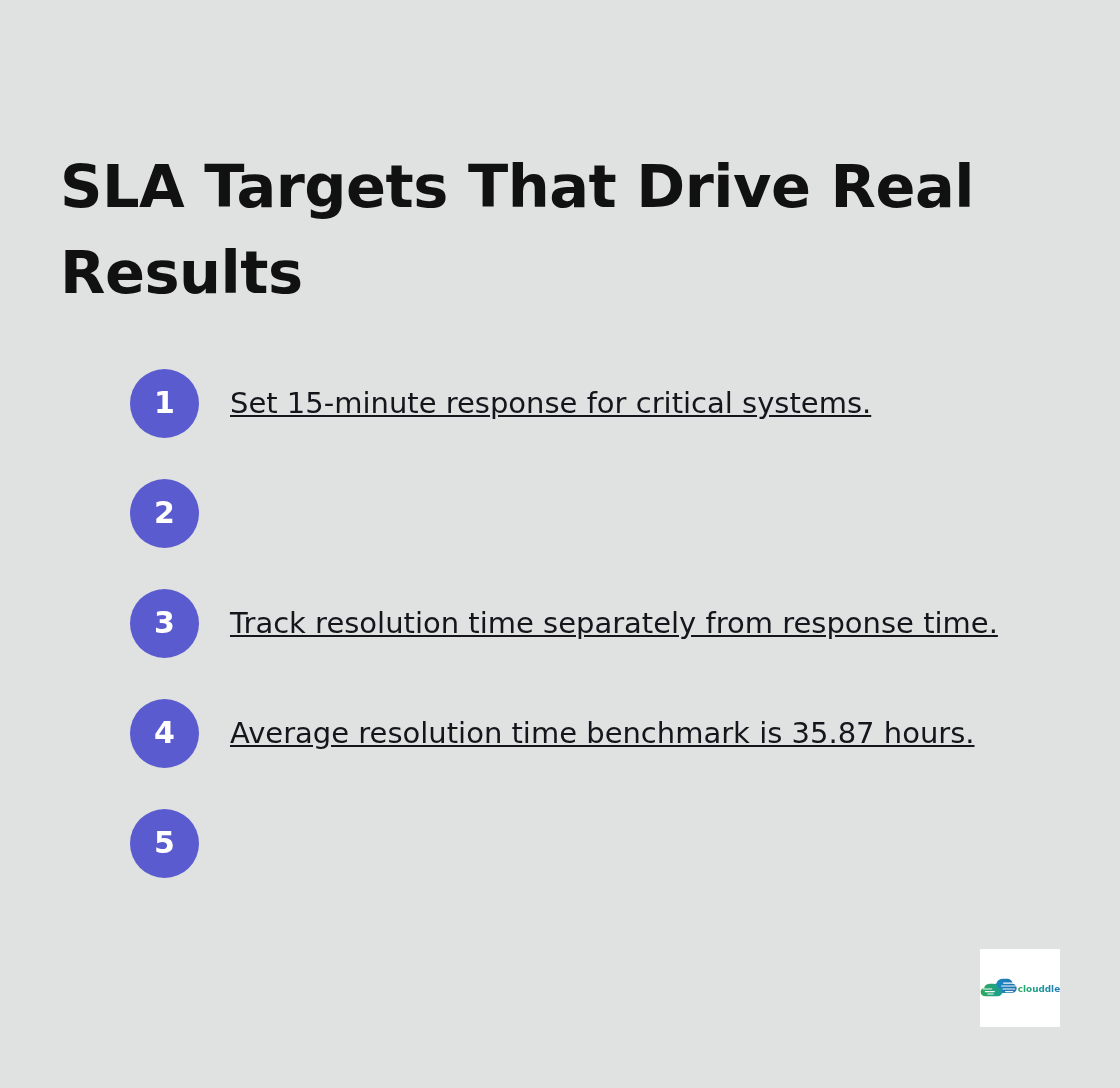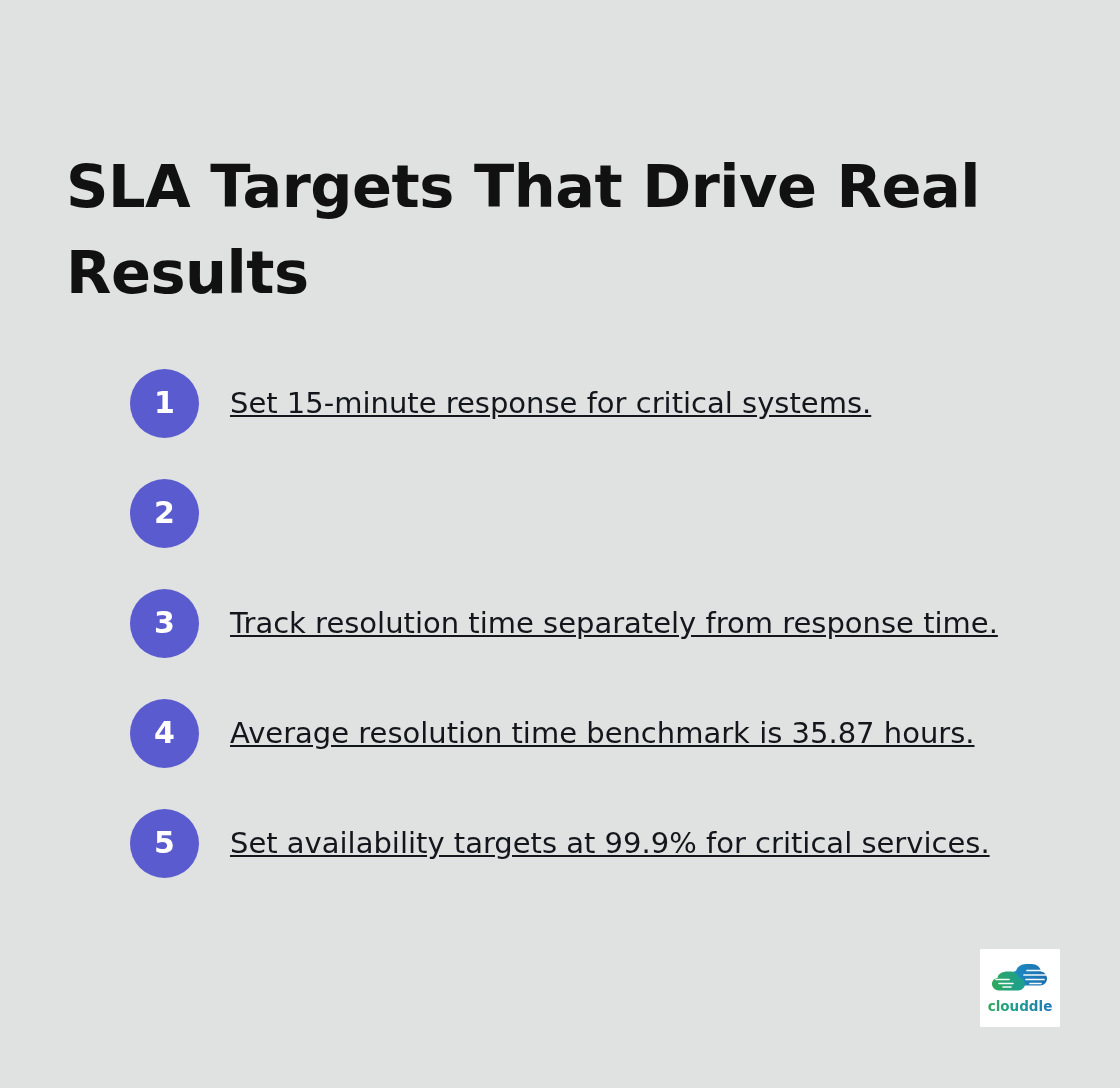--- a/index.html
+++ b/index.html
@@ -25,21 +25,20 @@
     left: 60px;
     top: 104px;
     width: 920px;
     font-family: "DejaVu Sans", "Liberation Sans", sans-serif;
     font-size: 59px;
     font-weight: bold;
     line-height: 86px;
     letter-spacing: -0.5px;
     color: #111111;
     white-space: pre-line;
-    margin-left: 6px;
   }
   .tips-list {
     position: absolute;
     left: 130px;
     top: 368px;
     width: 950px;
   }
   .tip-row {
     display: flex;
     align-items: center;
@@ -75,21 +74,20 @@
     text-decoration: underline;
   }
   .logo-card {
     position: absolute;
     left: 980px;
     top: 949px;
     width: 80px;
     height: 78px;
     background: #ffffff;
     display: flex;
-    flex-direction: column;
     align-items: center;
     justify-content: center;
   }
   .logo-mark {
     display: block;
     width: 58px;
     height: 34px;
   }
   .logo-word {
     display: block;
@@ -121,21 +119,20 @@
       <div class="tip-text">Track resolution time separately from response time.</div>
     </div>
 
     <div class="tip-row">
       <div class="tip-badge">4</div>
       <div class="tip-text">Average resolution time benchmark is 35.87 hours.</div>
     </div>
 
     <div class="tip-row">
       <div class="tip-badge">5</div>
-      <div class="tip-text">Set availability targets at 99.9% for critical services.</div>
     </div>
 
   </div>
 
   <div class="logo-card">
     <svg class="logo-mark" viewBox="0 0 116 68">
       <defs>
         <linearGradient id="gBlue" x1="0" y1="0" x2="1" y2="0">
           <stop offset="0%" stop-color="#1b8ec4"></stop>
           <stop offset="100%" stop-color="#1f6fae"></stop>

